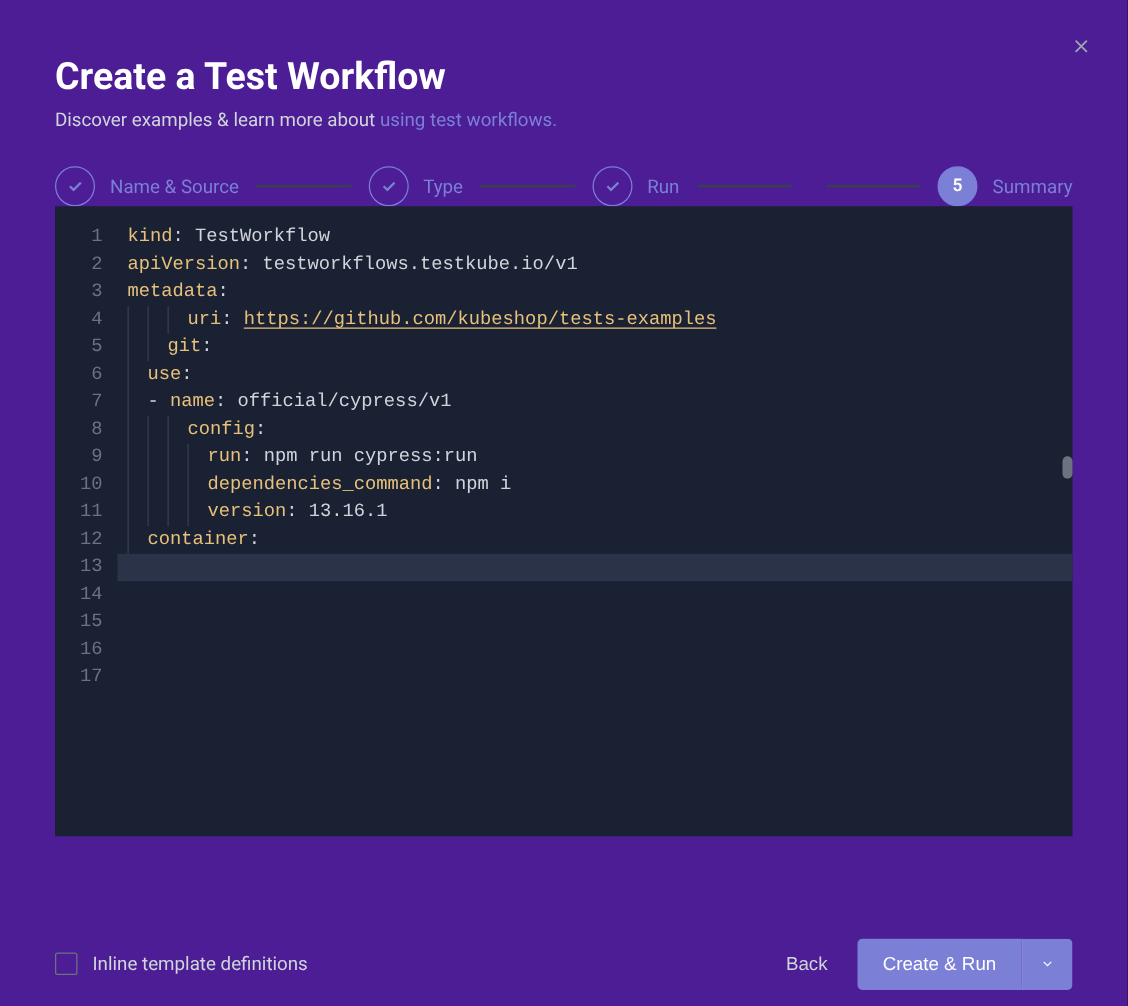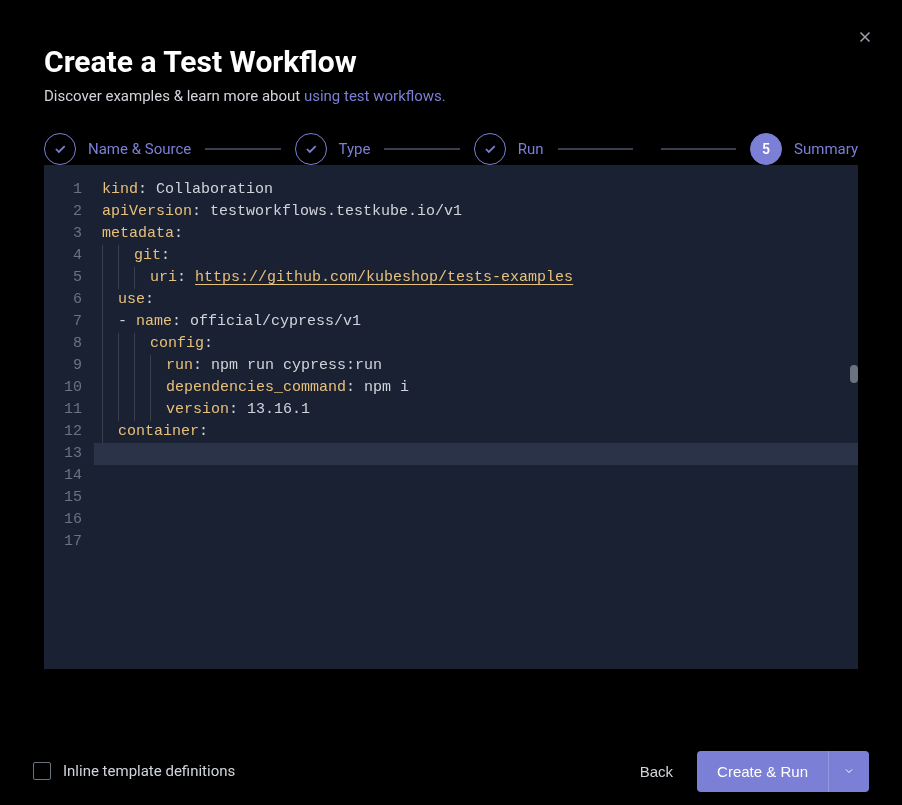--- a/index.html
+++ b/index.html
@@ -9,21 +9,21 @@
     }
     body {
       font-family: -apple-system, BlinkMacSystemFont, 'Segoe UI', Roboto, sans-serif;
       background: #0d1117;
       color: #d1d5db;
       width: 902px;
       height: 805px;
       overflow: hidden;
     }
     .modal {
-      background: #000000;
+      background: #4c1d95;
       width: 902px;
       height: 805px;
       position: relative;
       padding: 44px 44px 0 44px;
     }
     .close-btn {
       position: absolute;
       top: 28px;
       right: 28px;
       cursor: pointer;
@@ -149,21 +149,21 @@
       border-radius: 4px;
     }
     .footer {
       position: absolute;
       bottom: 0;
       left: 0;
       right: 0;
       height: 68px;
       display: flex;
       align-items: center;
-      padding: 0 33px;
+      padding: 0 44px;
       justify-content: space-between;
     }
     .checkbox-wrapper {
       display: flex;
       align-items: center;
       gap: 12px;
       cursor: pointer;
     }
     .checkbox {
       width: 18px;
@@ -296,25 +296,25 @@
         <div class="gutter-line">10</div>
         <div class="gutter-line">11</div>
         <div class="gutter-line">12</div>
         <div class="gutter-line">13</div>
         <div class="gutter-line">14</div>
         <div class="gutter-line">15</div>
         <div class="gutter-line">16</div>
         <div class="gutter-line">17</div>
       </div>
     <div class="code-content" id="code">
-        <div class="code-line"><span class="tok-key">kind</span><span class="tok-colon">:</span> <span class="tok-val">Collaboration</span></div>
+        <div class="code-line"><span class="tok-key">kind</span><span class="tok-colon">:</span> <span class="tok-val">TestWorkflow</span></div>
         <div class="code-line"><span class="tok-key">apiVersion</span><span class="tok-colon">:</span> <span class="tok-val">testworkflows.testkube.io/v1</span></div>
         <div class="code-line"><span class="tok-key">metadata</span><span class="tok-colon">:</span></div>
+        <div class="code-line"><span class="indent-guide"></span><span class="indent-guide"></span><span class="indent-guide"></span><span class="tok-key">uri</span><span class="tok-colon">:</span> <span class="tok-url">https://github.com/kubeshop/tests-examples</span></div>
         <div class="code-line"><span class="indent-guide"></span><span class="indent-guide"></span><span class="tok-key">git</span><span class="tok-colon">:</span></div>
-        <div class="code-line"><span class="indent-guide"></span><span class="indent-guide"></span><span class="indent-guide"></span><span class="tok-key">uri</span><span class="tok-colon">:</span> <span class="tok-url">https://github.com/kubeshop/tests-examples</span></div>
         <div class="code-line"><span class="indent-guide"></span><span class="tok-key">use</span><span class="tok-colon">:</span></div>
         <div class="code-line"><span class="indent-guide"></span><span class="tok-colon">- </span><span class="tok-key">name</span><span class="tok-colon">:</span> <span class="tok-val">official/cypress/v1</span></div>
         <div class="code-line"><span class="indent-guide"></span><span class="indent-guide"></span><span class="indent-guide"></span><span class="tok-key">config</span><span class="tok-colon">:</span></div>
         <div class="code-line"><span class="indent-guide"></span><span class="indent-guide"></span><span class="indent-guide"></span><span class="indent-guide"></span><span class="tok-key">run</span><span class="tok-colon">:</span> <span class="tok-val">npm run cypress:run</span></div>
         <div class="code-line"><span class="indent-guide"></span><span class="indent-guide"></span><span class="indent-guide"></span><span class="indent-guide"></span><span class="tok-key">dependencies_command</span><span class="tok-colon">:</span> <span class="tok-val">npm i</span></div>
         <div class="code-line"><span class="indent-guide"></span><span class="indent-guide"></span><span class="indent-guide"></span><span class="indent-guide"></span><span class="tok-key">version</span><span class="tok-colon">:</span> <span class="tok-val">13.16.1</span></div>
         <div class="code-line"><span class="indent-guide"></span><span class="tok-key">container</span><span class="tok-colon">:</span></div>
         <div class="code-line highlighted"></div>
       </div>
     <div class="scrollbar-thumb"></div>

